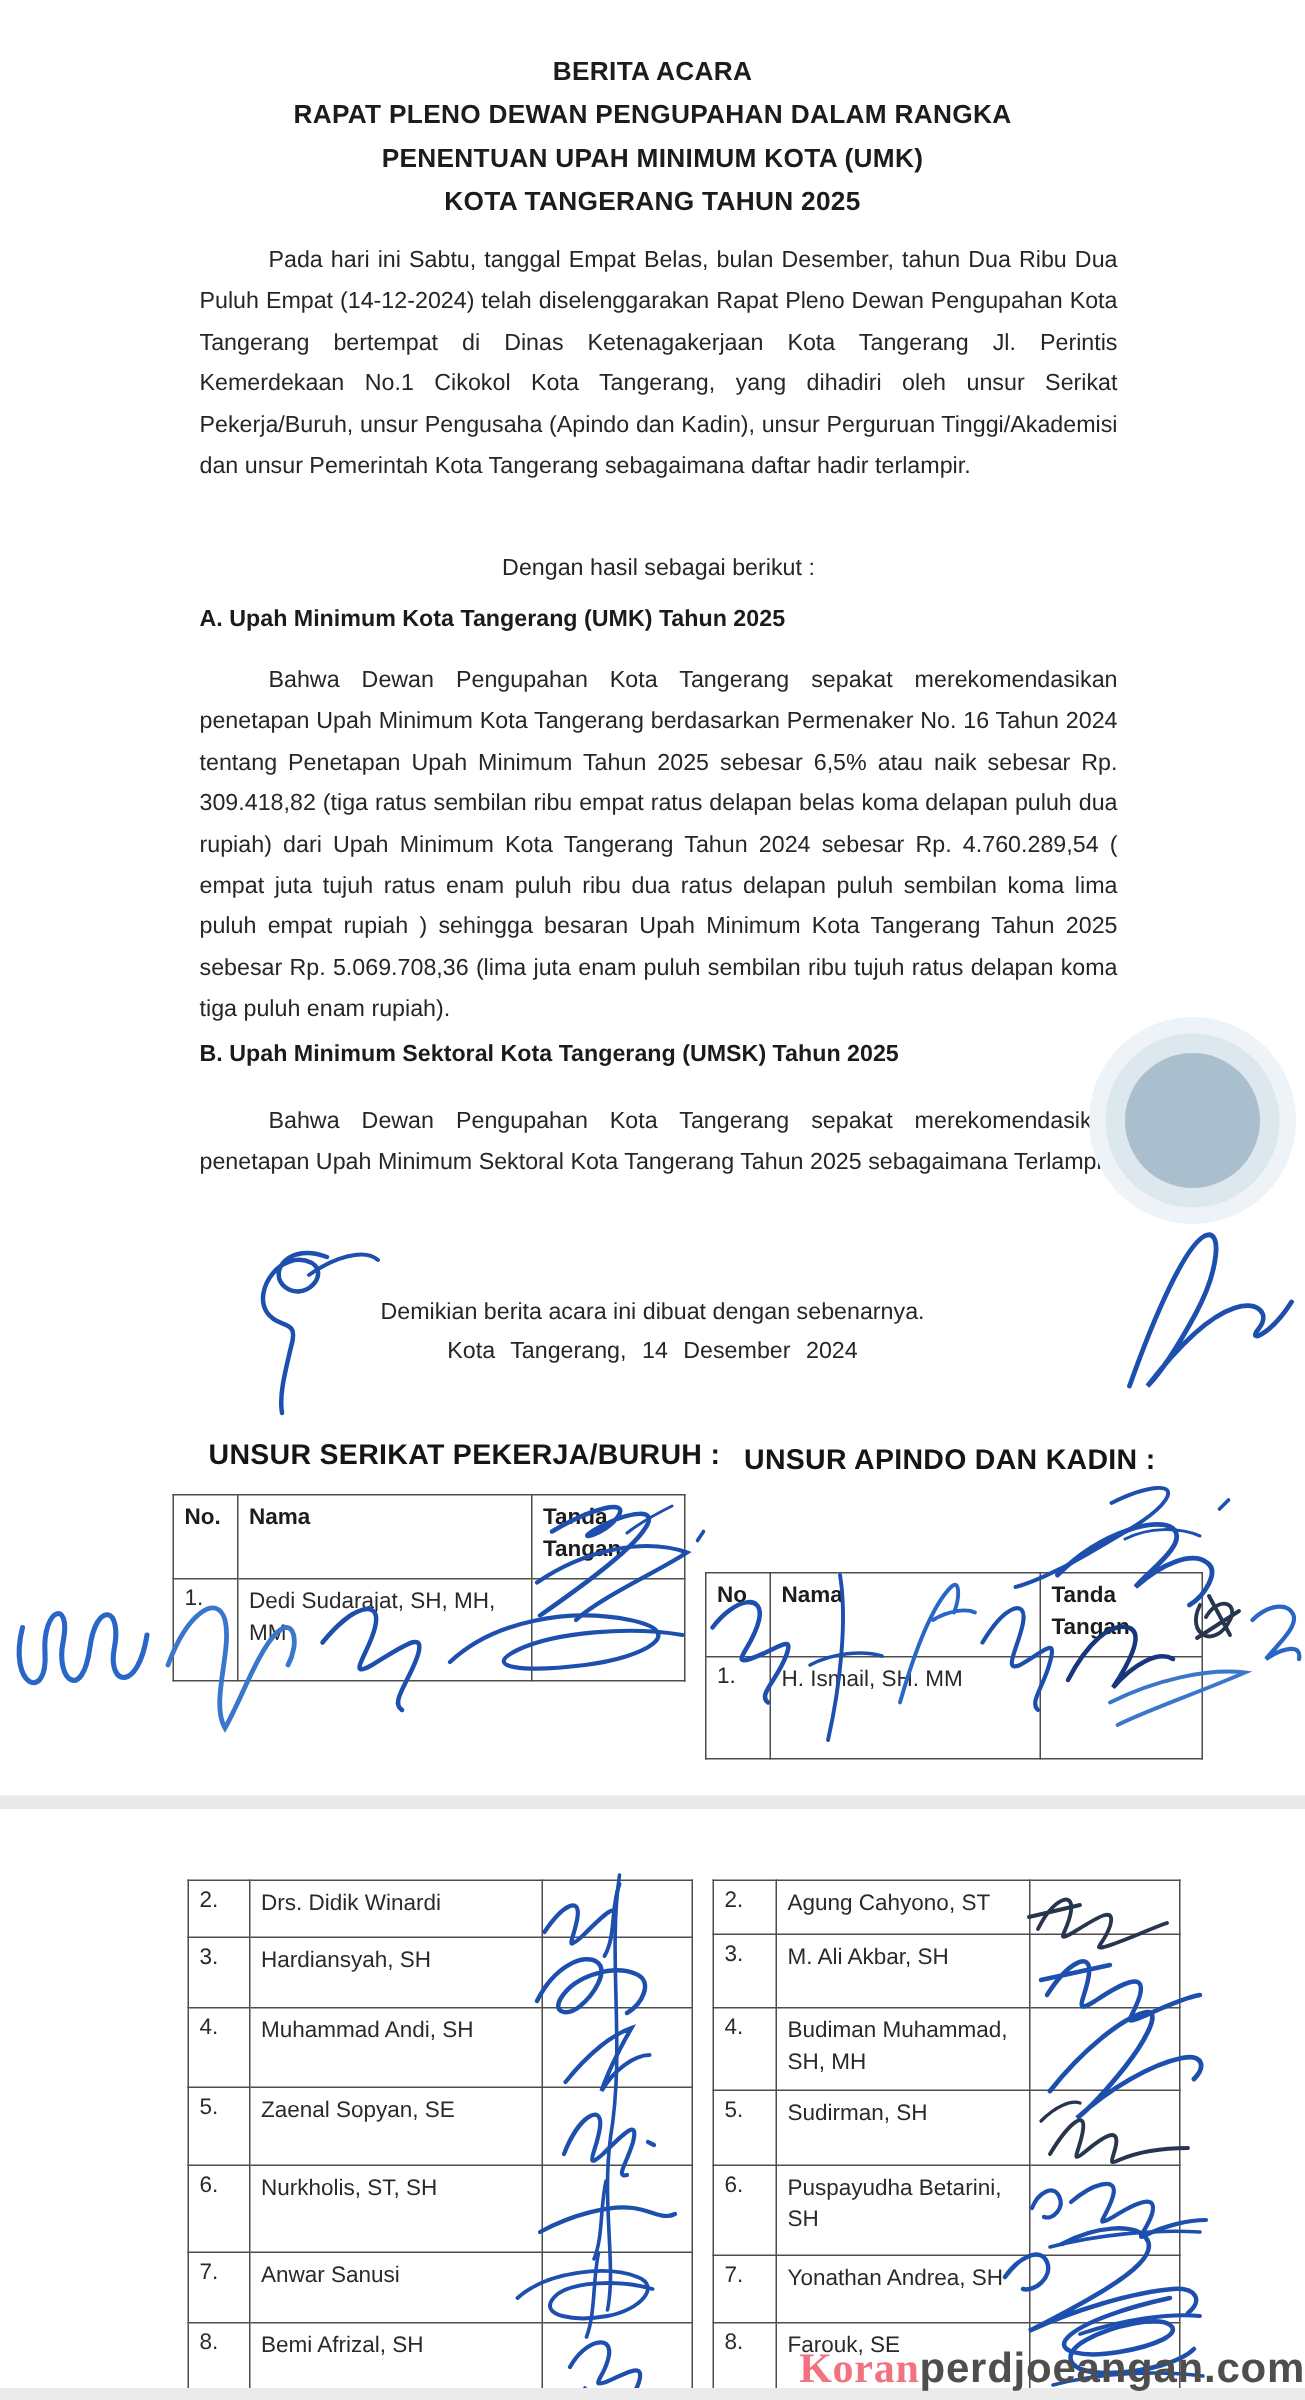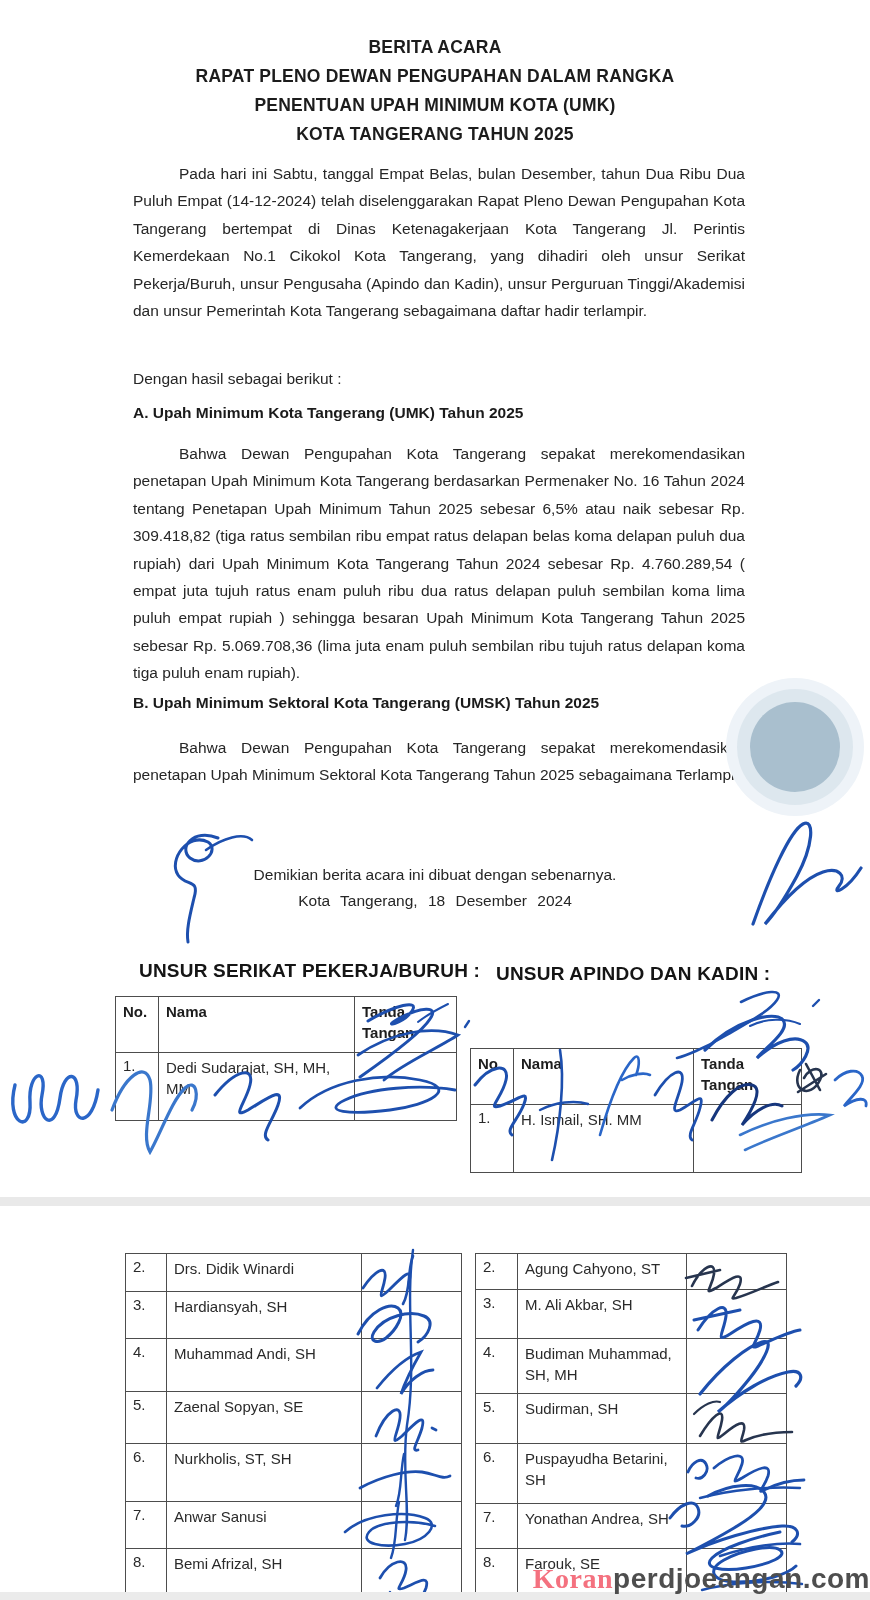--- a/index.html
+++ b/index.html
@@ -14,21 +14,21 @@
     position:absolute; left:80px; top:33px; width:710px;
     text-align:center; font-weight:bold; font-size:17.5px; line-height:29px;
     color:#1c1c1c; letter-spacing:.2px;
   }
   .body-text {
     position:absolute; left:133px; width:612px;
     font-size:15.5px; line-height:27.4px; color:#262626;
     text-align:justify;
   }
   .indent { text-indent:46px; }
-  .no-justify { text-align:left; }
+  .no-justify { text-align:center; }
   .sec-heading {
     position:absolute; left:133px; width:612px;
     font-weight:bold; font-size:15.5px; color:#1b1b1b;
   }
   .closing {
     position:absolute; left:200px; top:862px; width:470px;
     text-align:center; font-size:15.5px; line-height:26px; color:#262626;
   }
   .closing .dateline { word-spacing:6px; }
   
@@ -89,21 +89,21 @@
   <p class="body-text indent" style="top:734px;">Bahwa Dewan Pengupahan Kota Tangerang sepakat merekomendasikan penetapan Upah Minimum Sektoral Kota Tangerang Tahun 2025 sebagaimana Terlampir.</p>
 
   <div class="circle-wm">
     <div class="c1"></div>
     <div class="c2"></div>
     <div class="c3"></div>
   </div>
 
   <div class="closing">
     <div>Demikian berita acara ini dibuat dengan sebenarnya.</div>
-    <div class="dateline">Kota Tangerang,  18 Desember 2024</div>
+    <div class="dateline">Kota Tangerang,  14 Desember 2024</div>
   </div>
 
   <div class="tbl-title" style="left:139px; top:960px;">UNSUR SERIKAT PEKERJA/BURUH :</div>
   <div class="tbl-title" style="left:496px; top:963px;">UNSUR APINDO DAN KADIN :</div>
 
   <table class="sig-table p1" style="position:absolute; left:115px; top:996px; width:341px;">
     <colgroup>
         <col style="width:43px">
         <col style="width:196px">
         <col style="width:102px">

